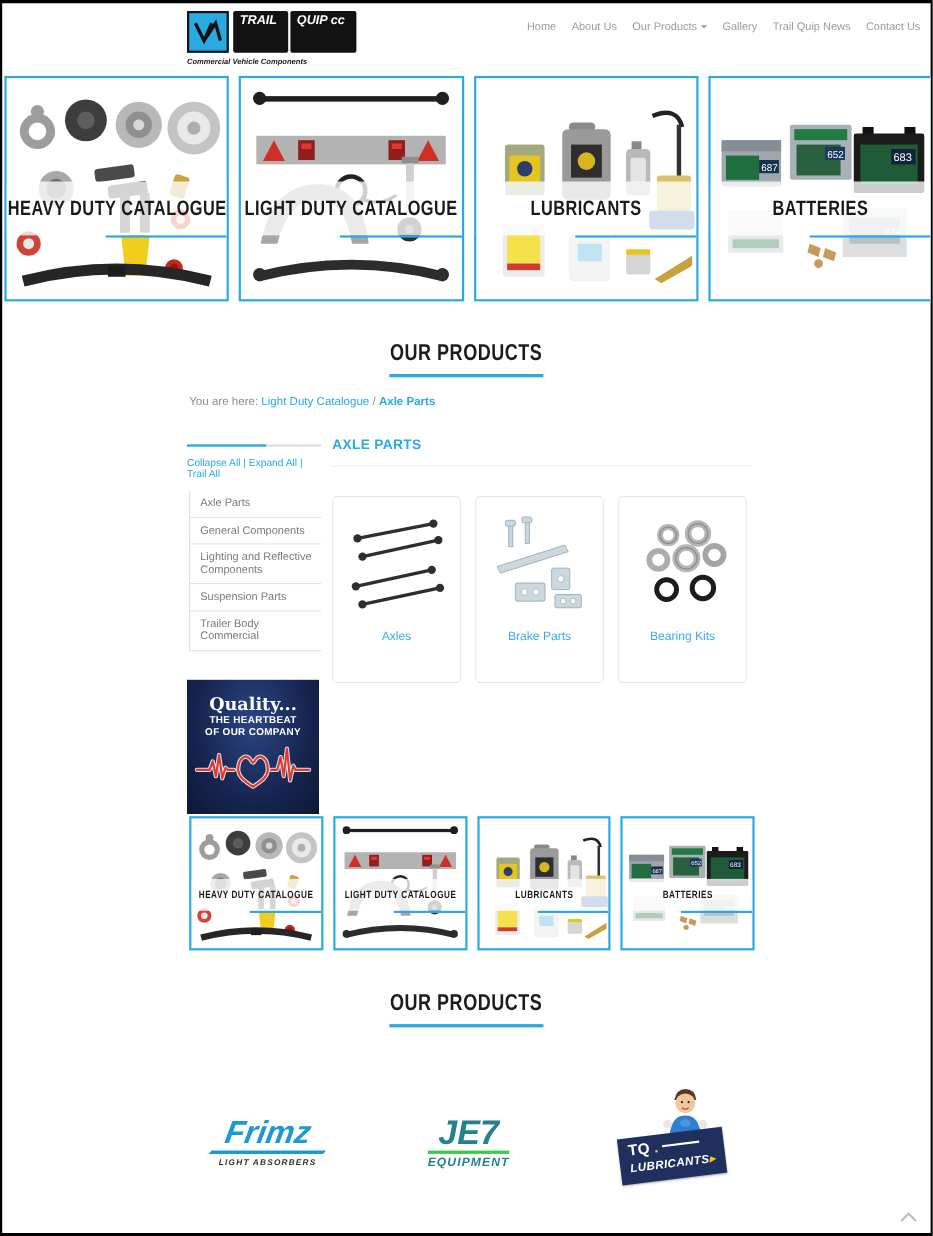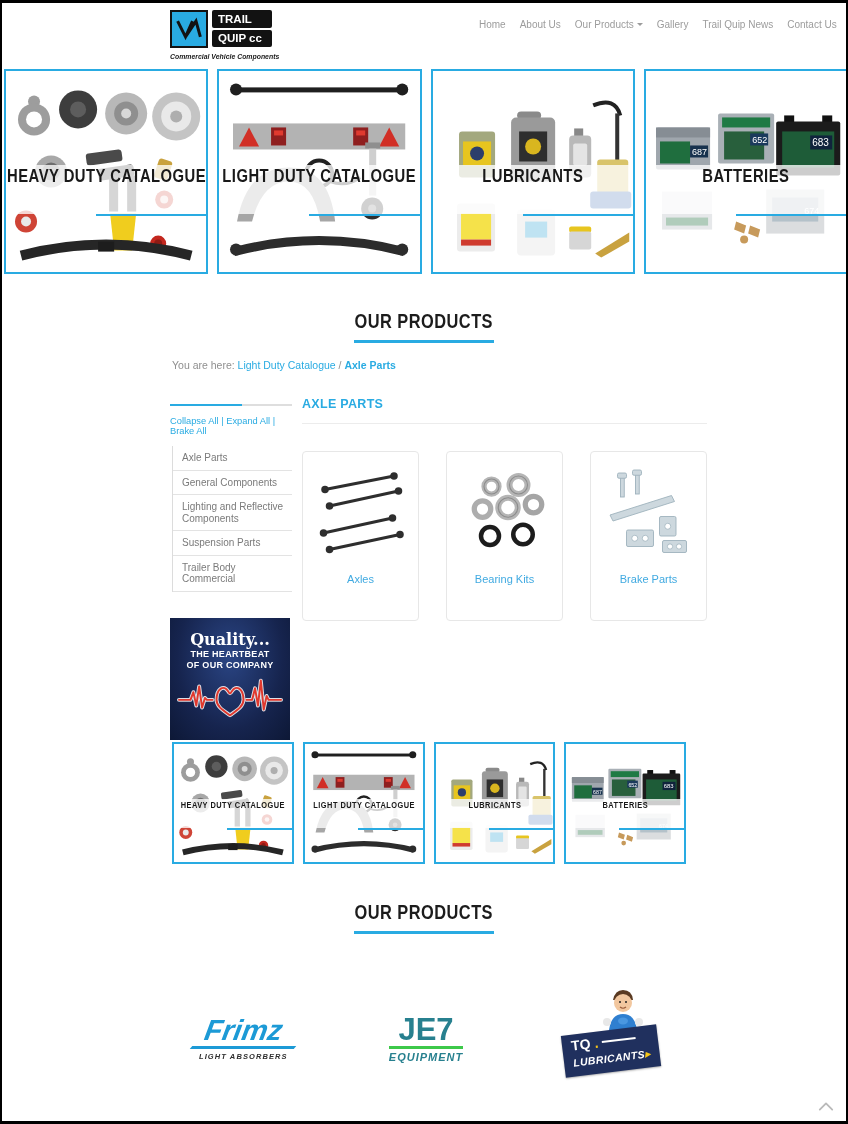--- a/index.html
+++ b/index.html
@@ -6,38 +6,38 @@
   .page{position:relative;width:848px;height:1124px;margin:0 auto;background:#fff;
         box-sizing:border-box;border:2px solid #000;border-top-width:3px;border-bottom-width:3px;
         overflow:hidden;font-family:"Liberation Sans",sans-serif;}
   .cond{display:inline-block;transform:scaleX(.78);transform-origin:center;letter-spacing:.6px;font-weight:700;white-space:nowrap;}
   .cond-left{transform-origin:left top;}
 
   
   .logo{position:absolute;left:168px;top:7px;display:flex;gap:4px;cursor:pointer;}
   .logo-mark{width:38px;height:38px;background:#29abe2;border:2px solid #121212;box-sizing:border-box;
              display:flex;align-items:center;justify-content:center;}
-  .logo-text{display:flex;flex-direction:column;gap:2px;}
+  .logo-text{display:flex;gap:2px;font-style:italic;}
   .logo-line{background:#121212;color:#fff;font-weight:700;font-size:11.5px;line-height:1.1;
              padding:2.5px 10px 2.5px 6px;border-radius:2px;}
   .tagline{position:absolute;left:168px;top:50px;font-size:6.9px;font-style:italic;font-weight:700;color:#1a1a1a;}
   .nav{position:absolute;left:437px;top:16px;display:flex;gap:14px;font-size:10px;color:#9c9c9c;padding-left:40px;}
   .nav-item{cursor:pointer;display:flex;align-items:center;gap:3px;}
   .caret{width:0;height:0;border-left:3px solid transparent;border-right:3px solid transparent;
          border-top:3px solid #9c9c9c;display:inline-block;}
 
   
   .banners-lg{position:absolute;top:66px;left:2px;width:844px;display:flex;gap:9px;}
   .banners-sm{position:absolute;left:170px;top:739px;width:514px;display:flex;gap:9px;}
   .banner{position:relative;border:2px solid #29abe2;background:#fff;box-sizing:border-box;overflow:hidden;cursor:pointer;}
   .banner-lg{flex:1;height:205px;}
   .banner-sm{flex:1;height:122px;}
   .collage{position:absolute;left:0;top:0;width:100%;height:100%;}
   .band{position:absolute;left:0;right:0;top:47%;height:24%;background:rgba(255,255,255,.78);
-        display:flex;justify-content:center;z-index:2;}
+        display:flex;align-items:center;justify-content:center;z-index:2;}
   .banner-lg .band span{font-size:19px;color:#191919;}
   .banner-sm .band span{font-size:9.5px;color:#191919;}
   .band-line{position:absolute;right:0;top:71%;width:55%;height:2px;background:#29abe2;z-index:3;}
 
   
   .sec-head{position:absolute;left:0;width:100%;text-align:center;}
   #sec1{top:306px;} #sec2{top:897px;}
   .sec-head h2{margin:0;font-size:21px;color:#1c1c1c;font-weight:700;}
   .sec-rule{width:140px;height:3px;background:#29abe2;margin:7px auto 0;}
 
@@ -58,36 +58,36 @@
   .sb-list li{font-size:10px;color:#7a7a7a;padding:6px 2px 6px 9px;border-bottom:1px solid #e3e3e3;cursor:pointer;line-height:1.15;}
   .promo{margin-top:26px;width:120px;height:122px;cursor:default;
          background:radial-gradient(ellipse at 50% 32%,#2a4584 0%,#16244e 62%,#0d1836 100%);
          display:flex;flex-direction:column;align-items:center;color:#fff;}
   .promo-script{font-family:"DejaVu Serif",serif;font-weight:700;font-size:16px;margin-top:12px;}
   .promo-b{font-size:9px;font-weight:700;letter-spacing:.3px;line-height:1.3;}
 
   .main{flex:1;}
   .main-title{font-size:12.5px;font-weight:700;color:#29abe2;letter-spacing:.3px;}
   .main-rule{height:1px;background:#ececec;margin-top:12px;}
-  .cards{display:flex;gap:27px;margin-top:27px;}
+  .cards{display:flex;gap:13px;margin-top:27px;}
   .card{width:117px;height:170px;border:1px solid #e7e7e7;border-radius:4px;box-sizing:border-box;
         display:flex;flex-direction:column;align-items:center;background:#fff;cursor:pointer;}
   .card svg{width:90px;height:90px;margin-top:15px;}
   .card-label{margin-top:16px;font-size:11px;color:#41aae1;}
 
   
   .brands{position:absolute;left:150px;top:985px;width:548px;height:100px;display:flex;align-items:center;}
   .brand{flex:1;display:flex;flex-direction:column;align-items:center;cursor:pointer;}
   .essee-name{font-size:25px;font-weight:800;color:#20305e;letter-spacing:1px;line-height:1;margin-top:2px;}
   .essee-rule{width:66px;height:2px;background:#cf3b2f;margin-top:2px;}
   .essee-sub{font-size:7.5px;font-weight:700;letter-spacing:2.4px;color:#20305e;margin-top:4px;}
   .frimz-name{font-size:29px;font-weight:800;font-style:italic;color:#1c9ad6;transform:skewX(-10deg);line-height:1;}
   .frimz-rule{width:104px;height:3px;background:#1c9ad6;transform:skewX(-40deg);margin-top:1px;}
   .frimz-sub{font-size:7.5px;font-weight:700;font-style:italic;color:#2e2e2e;letter-spacing:1.1px;margin-top:3px;align-self:center;}
-  .je7-name{font-size:31px;font-weight:800;color:#27808f;line-height:1;}
+  .je7-name{font-size:31px;font-weight:800;font-style:italic;color:#27808f;line-height:1;}
   .je7-rule{width:74px;height:3px;background:#3dc94a;margin-top:1px;}
   .je7-sub{font-size:11px;font-weight:800;font-style:italic;color:#27808f;letter-spacing:1px;margin-top:2px;}
   .brand-tq{position:relative;height:96px;}
   .tq-mascot{position:absolute;left:50%;margin-left:-14px;top:-2px;}
   .tq-box{position:absolute;left:50%;margin-left:-46px;top:40px;transform:rotate(-7deg);
           background:#20305e;color:#fff;padding:4px 9px 6px;box-shadow:0 1px 2px rgba(0,0,0,.3);}
   .tq-big{font-size:14px;font-weight:800;line-height:1;display:flex;align-items:center;gap:4px;}
   .tq-dash{display:inline-block;width:34px;height:2px;background:#fff;}
   .tq-dot{color:#f5c518;}
   .tq-sub{font-size:10.5px;font-weight:800;font-style:italic;letter-spacing:.4px;margin-top:2px;}
@@ -300,21 +300,21 @@
 
     <div class="sidebar">
       <div class="sb-rule">
           <span class="sb-rule-accent"></span>
         </div>
       <div class="sb-controls">
         <span>Collapse All</span>
         <span>|</span>
         <span>Expand All</span>
         <span>|</span>
-        <span>Brake All</span>
+        <span>Trail All</span>
       </div>
       <ul class="sb-list">
         <li>Axle Parts</li>
         <li>General Components</li>
         <li>Lighting and Reflective Components</li>
         <li>Suspension Parts</li>
         <li>Trailer Body Commercial</li>
       </ul>
       <div class="promo">
         <span class="promo-script">Quality...</span>
@@ -355,57 +355,57 @@
               <circle cx="10" cy="88" r="5"></circle>
                 <circle cx="102" cy="68" r="5"></circle>
                 <circle cx="18" cy="110" r="5"></circle>
                 <circle cx="112" cy="90" r="5"></circle>
             </g>
           </svg>
           <span class="card-label">Axles</span>
         </div>
         <div class="card">
           <svg viewBox="0 0 120 120">
-            <g fill="none">
-              <circle cx="42" cy="26" r="10" stroke="#b5b5b5" stroke-width="7"></circle>
-                <circle cx="42" cy="26" r="10" stroke="#8d8d8d" stroke-width="1.5"></circle>
-              <circle cx="78" cy="24" r="12" stroke="#b5b5b5" stroke-width="8"></circle>
-                <circle cx="78" cy="24" r="12" stroke="#8d8d8d" stroke-width="1.5"></circle>
-              <circle cx="30" cy="56" r="11" stroke="#adadad" stroke-width="7"></circle>
-              <circle cx="64" cy="54" r="13" stroke="#b5b5b5" stroke-width="8"></circle>
-                <circle cx="64" cy="54" r="13" stroke="#8d8d8d" stroke-width="1.5"></circle>
-              <circle cx="98" cy="50" r="11" stroke="#a5a5a5" stroke-width="7"></circle>
-              <circle cx="40" cy="92" r="12" stroke="#1c1c1c" stroke-width="6"></circle>
-              <circle cx="84" cy="90" r="13" stroke="#1c1c1c" stroke-width="6"></circle>
-            </g>
-          </svg>
-          <span class="card-label">Bearing Kits</span>
-        </div>
-        <div class="card">
-          <svg viewBox="0 0 120 120">
             <g fill="#cdd8de" stroke="#9eb2bc" stroke-width="1.2">
               <rect x="22" y="14" width="5" height="26"></rect>
                 <rect x="18" y="8" width="12" height="7" rx="2"></rect>
               <rect x="42" y="10" width="5" height="26"></rect>
                 <rect x="38" y="4" width="12" height="7" rx="2"></rect>
               <path d="M8 64 L90 38 L94 46 L12 72 z"></path>
               <rect x="30" y="84" width="36" height="22" rx="2"></rect>
               <rect x="74" y="66" width="22" height="26" rx="2"></rect>
               <rect x="78" y="98" width="32" height="16" rx="2"></rect>
             </g>
             <g fill="#ffffff" stroke="#9eb2bc">
               <circle cx="41" cy="95" r="4"></circle>
                 <circle cx="55" cy="95" r="4"></circle>
                 <circle cx="85" cy="79" r="4"></circle>
                 <circle cx="88" cy="106" r="3.5"></circle>
                 <circle cx="100" cy="106" r="3.5"></circle>
             </g>
           </svg>
           <span class="card-label">Brake Parts</span>
         </div>
+        <div class="card">
+          <svg viewBox="0 0 120 120">
+            <g fill="none">
+              <circle cx="42" cy="26" r="10" stroke="#b5b5b5" stroke-width="7"></circle>
+                <circle cx="42" cy="26" r="10" stroke="#8d8d8d" stroke-width="1.5"></circle>
+              <circle cx="78" cy="24" r="12" stroke="#b5b5b5" stroke-width="8"></circle>
+                <circle cx="78" cy="24" r="12" stroke="#8d8d8d" stroke-width="1.5"></circle>
+              <circle cx="30" cy="56" r="11" stroke="#adadad" stroke-width="7"></circle>
+              <circle cx="64" cy="54" r="13" stroke="#b5b5b5" stroke-width="8"></circle>
+                <circle cx="64" cy="54" r="13" stroke="#8d8d8d" stroke-width="1.5"></circle>
+              <circle cx="98" cy="50" r="11" stroke="#a5a5a5" stroke-width="7"></circle>
+              <circle cx="40" cy="92" r="12" stroke="#1c1c1c" stroke-width="6"></circle>
+              <circle cx="84" cy="90" r="13" stroke="#1c1c1c" stroke-width="6"></circle>
+            </g>
+          </svg>
+          <span class="card-label">Bearing Kits</span>
+        </div>
       </div>
     </div>
   </div>
 
   <div class="banners-sm">
     <div class="banner banner-sm">
       <svg class="collage">
           <use href="#sym-heavy"></use>
         </svg>
       <div class="band">

